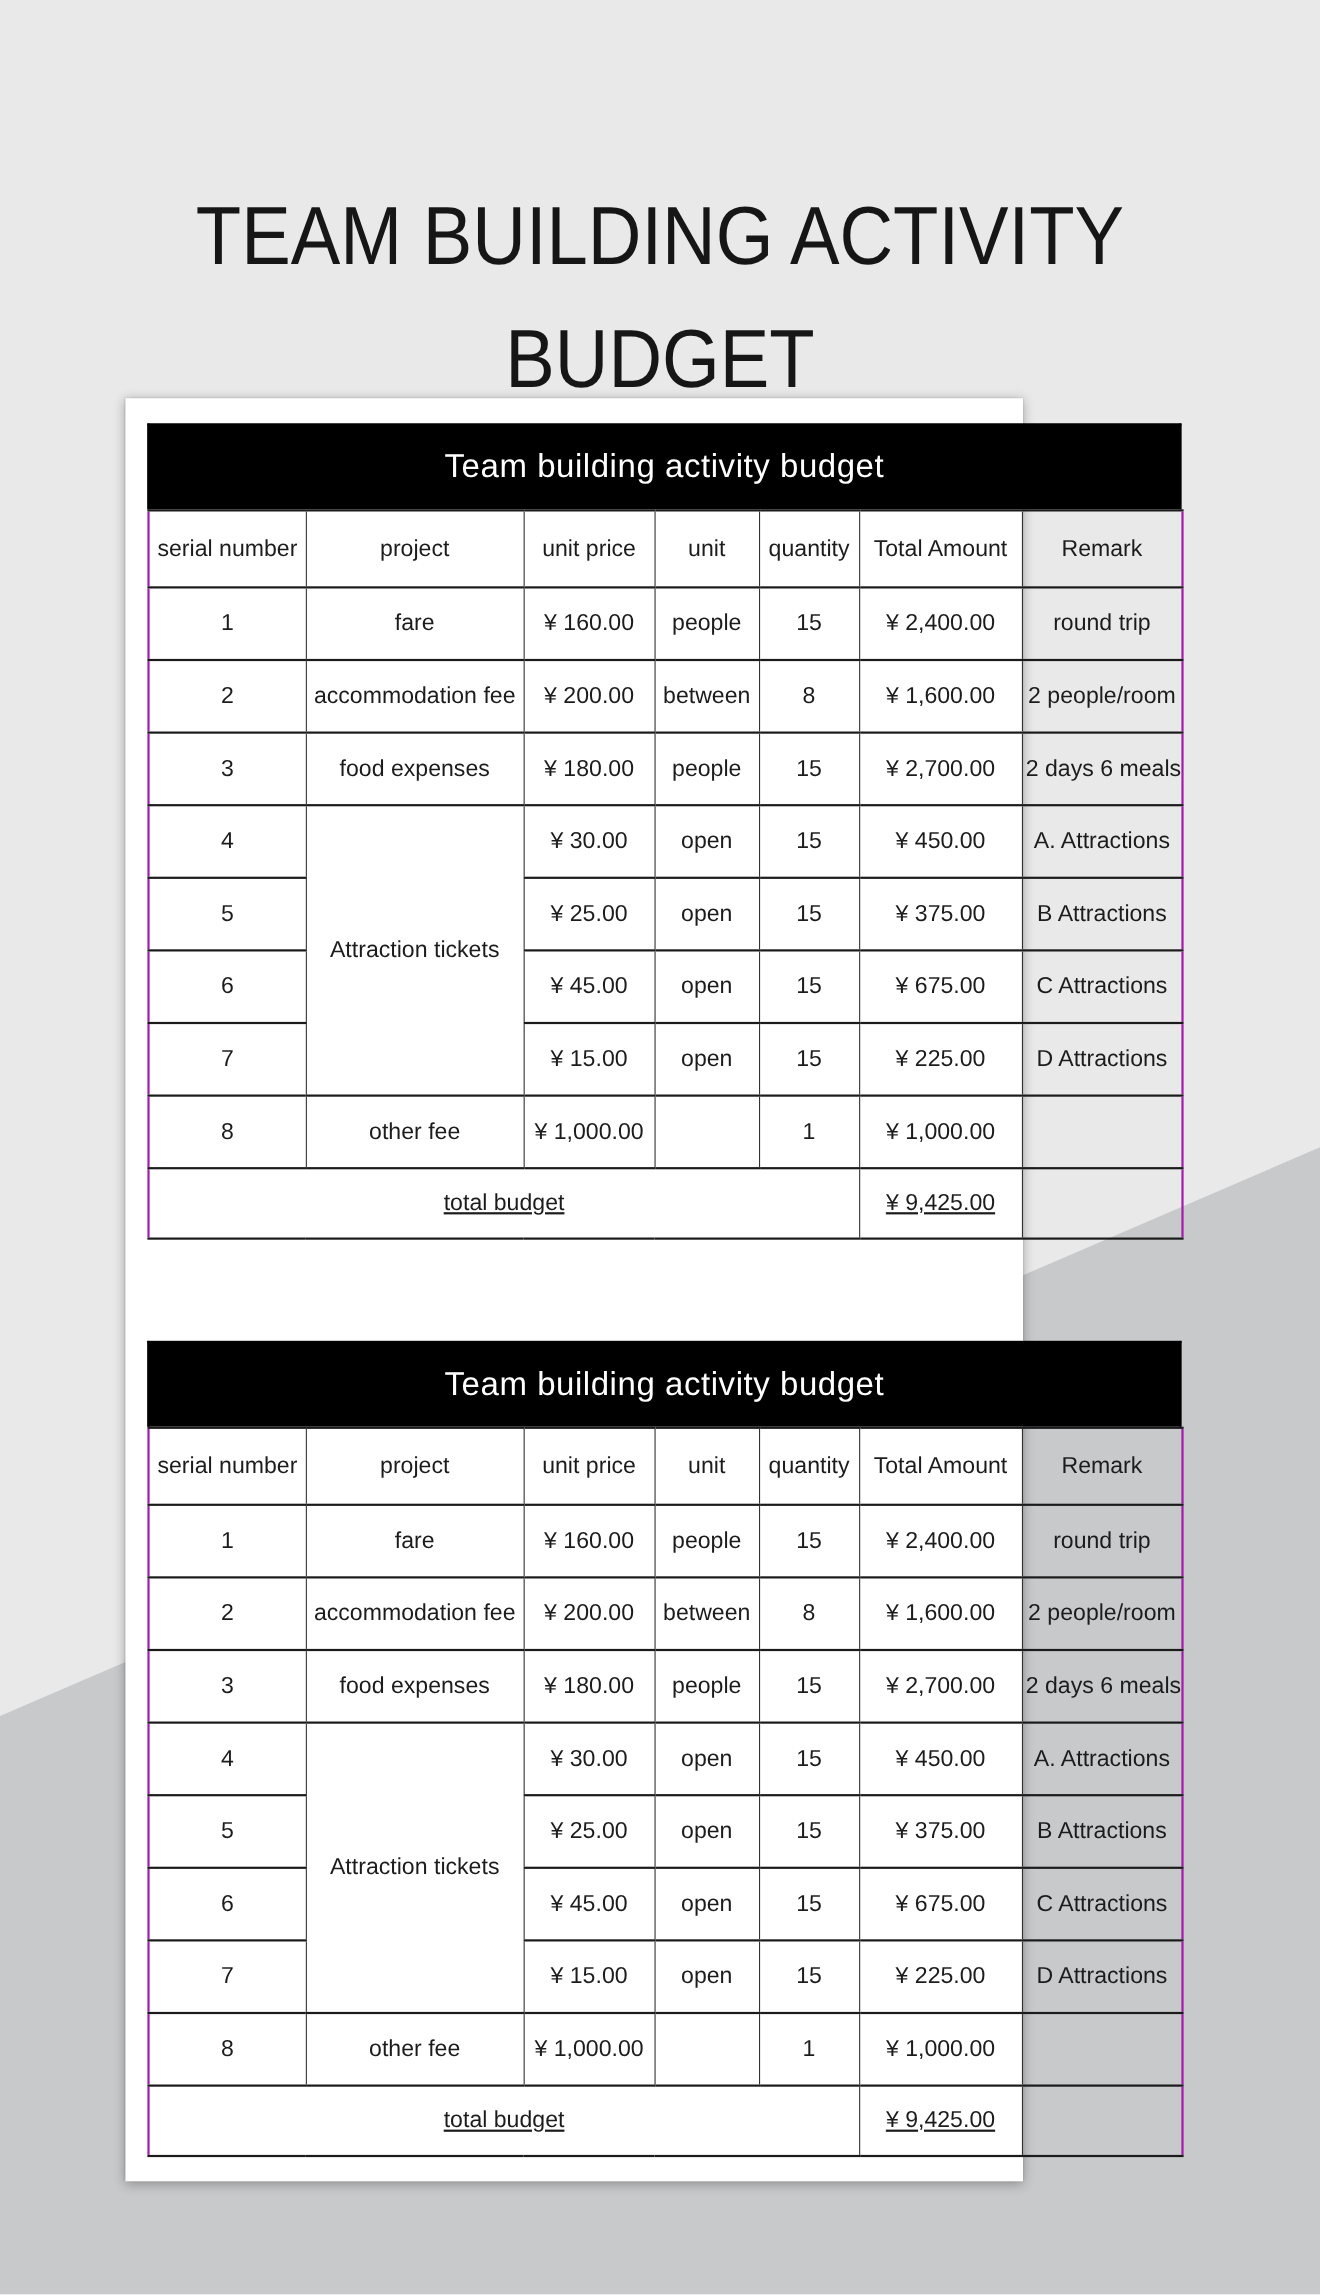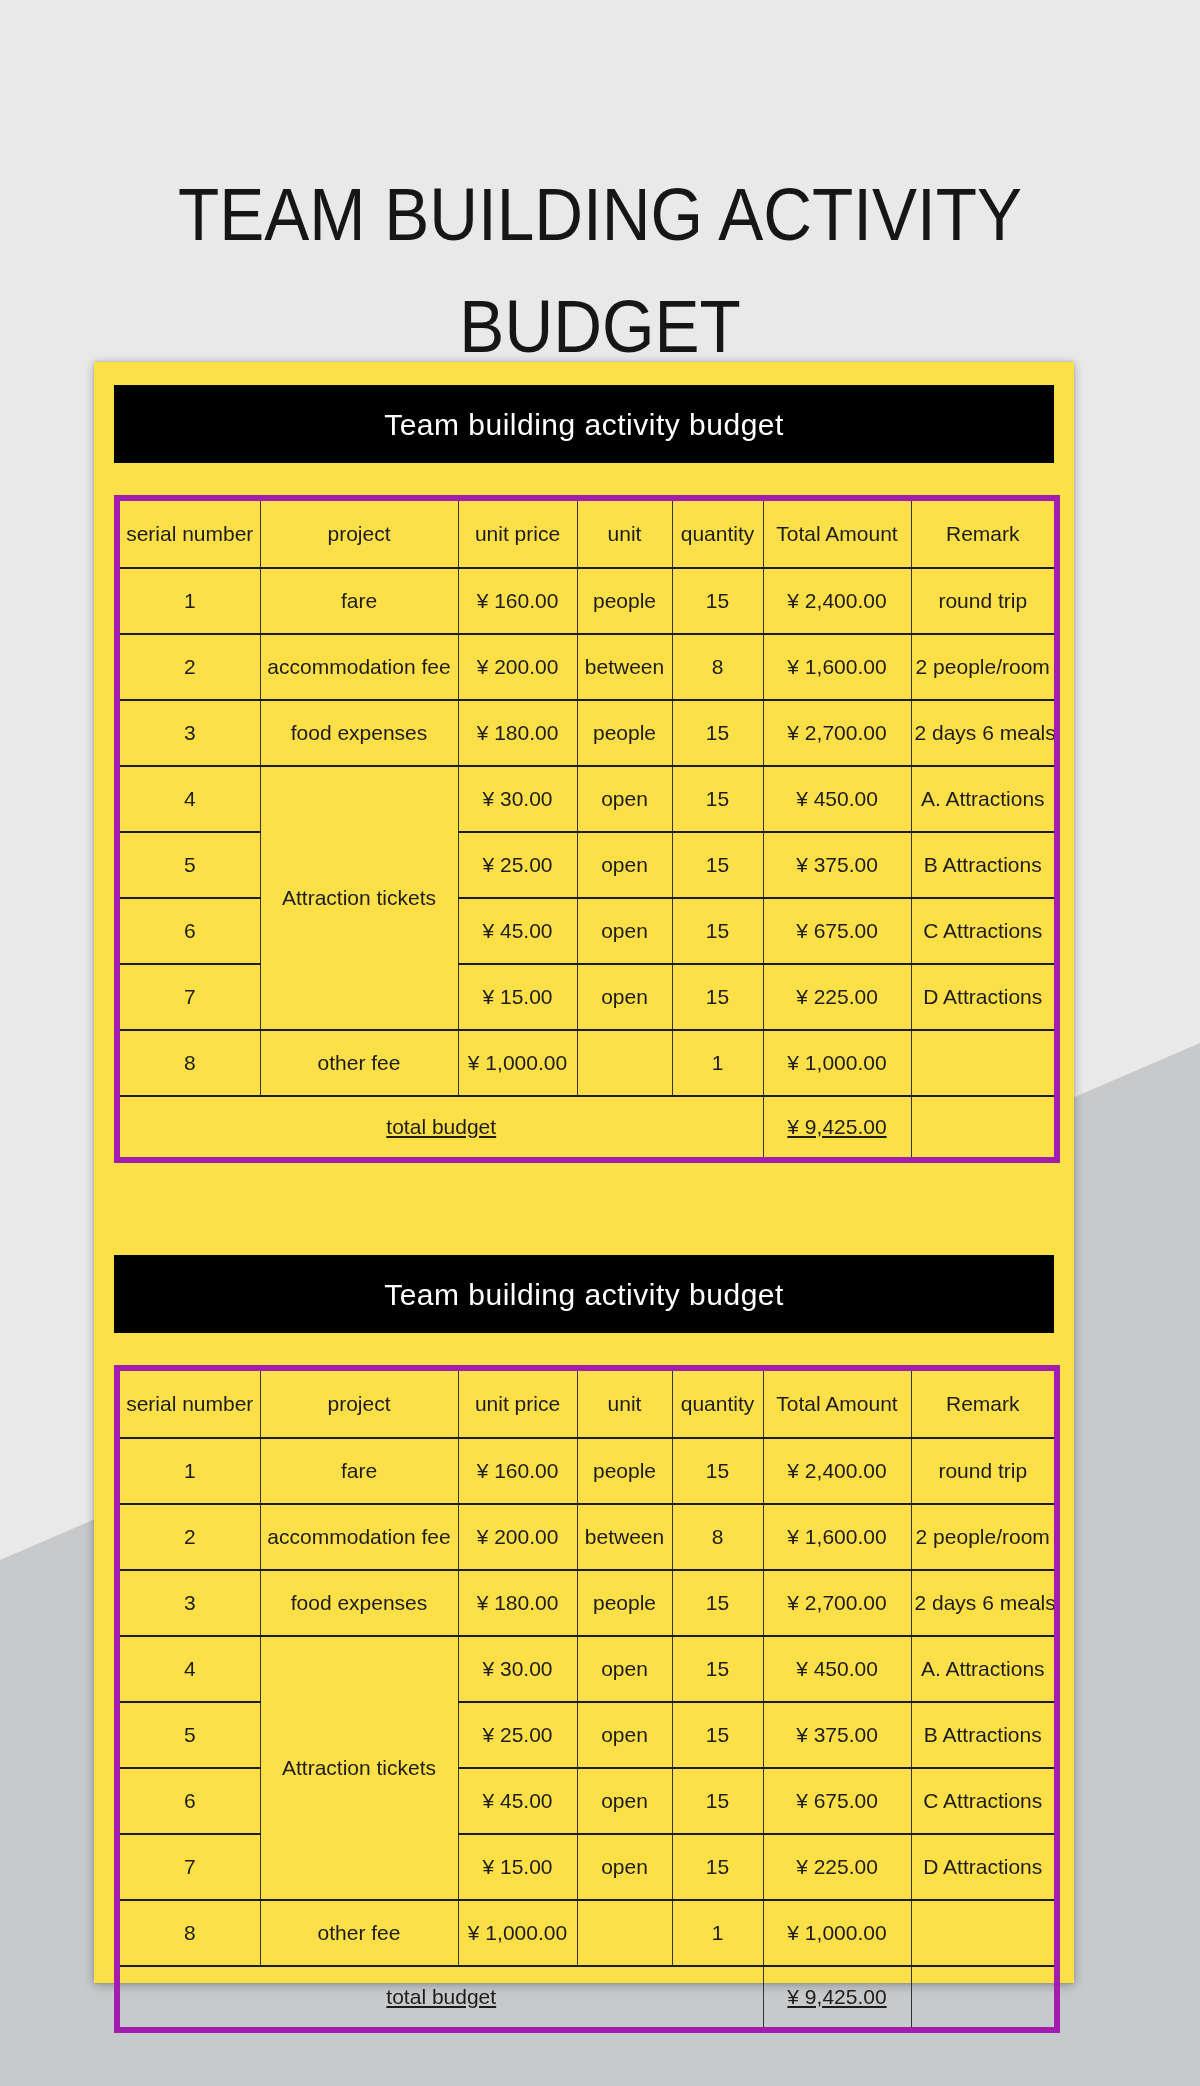--- a/index.html
+++ b/index.html
@@ -22,46 +22,45 @@
     width: 1200px;
     text-align: center;
     color: #161616;
     font-size: 75px;
     line-height: 112px;
     font-weight: 400;
     transform: scaleX(0.9);
   }
   .page-title .line { display: block; }
   .card {
-    position: absolute; left: 94px; top: 362px;
-    width: 980px; height: 1621px;
-    background: #fde047;
+    position: absolute; left: 114px; top: 362px;
+    width: 816px; height: 1621px;
+    background: #ffffff;
     box-shadow: 0 2px 10px rgba(0,0,0,0.30), 0 0 2px rgba(0,0,0,0.18);
     padding: 23px 20px 20px 20px;
   }
   .tblock { width: 940px; }
   .tblock + .tblock { margin-top: 92px; }
   .bar {
     height: 78px;
     background: #000000;
     border: 2px solid #000000;
     border-bottom: none;
     display: flex; align-items: center; justify-content: center;
     color: #ffffff;
     font-size: 30px;
     letter-spacing: 0.5px;
   }
   table.budget {
     width: 940px;
     border-collapse: collapse;
     table-layout: fixed;
-    border: 6px solid #a21caf;
+    border: 2px solid #a21caf;
     color: #1c1c1c;
     font-size: 21px;
-    margin-top: 32px;
   }
   table.budget th, table.budget td {
     border: 1px solid #323232;
     border-top: 2px solid #1b1b1b;
     border-bottom: 2px solid #1b1b1b;
     text-align: center;
     vertical-align: middle;
     font-weight: 400;
     padding: 2px 3px;
     white-space: nowrap;

